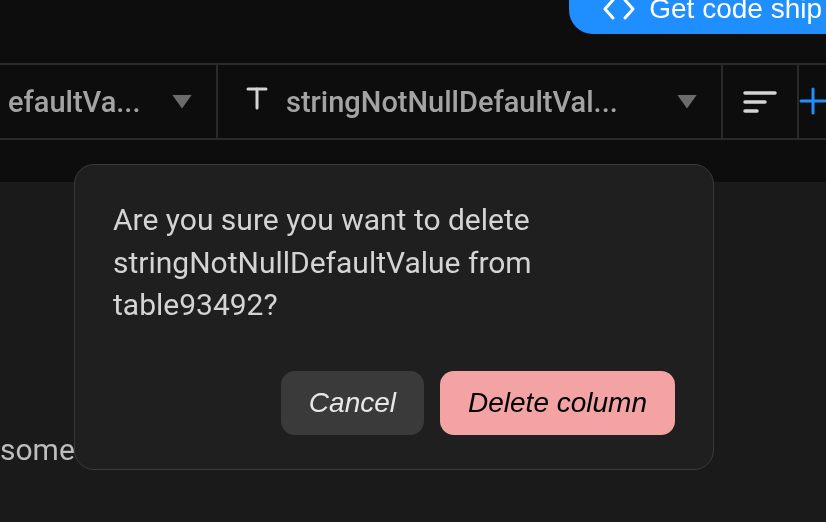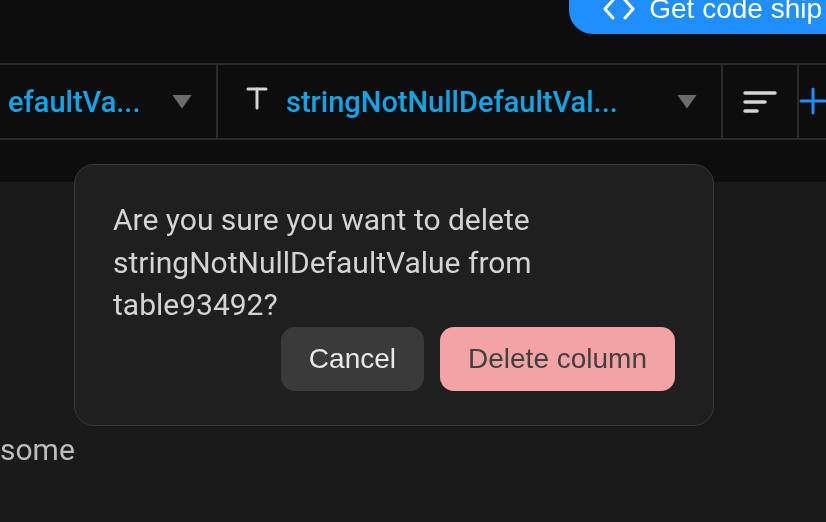--- a/index.html
+++ b/index.html
@@ -44,21 +44,21 @@
       border-top: 2px solid #2a2a2a;
       border-bottom: 2px solid #2a2a2a;
       display: flex;
       align-items: stretch;
     }
     .col-header {
       display: flex;
       align-items: center;
       padding: 0 24px 0 8px;
       border-right: 2px solid #2a2a2a;
-      color: #0ea5e9;
+      color: #a3a3a3;
       font-size: 29px;
       font-weight: 500;
       gap: 14px;
       min-width: 0;
     }
     .col-header:first-child {
       width: 218px;
       flex-shrink: 0;
     }
     .col-header:nth-child(2) {
@@ -128,41 +128,43 @@
       width: 640px;
       background: #1f1f1f;
       border: 1px solid #3a3a3a;
       border-radius: 20px;
       padding: 34px 38px 34px 38px;
     }
     .modal-text {
       color: #d4d4d4;
       font-size: 30px;
       line-height: 1.42;
+      margin-bottom: 44px;
     }
     .modal-actions {
       display: flex;
       justify-content: flex-end;
       gap: 16px;
     }
     .btn {
       border: none;
       border-radius: 14px;
       padding: 16px 28px;
       font-size: 28px;
       font-weight: 400;
       cursor: pointer;
+      font-style: italic;
     }
     .btn-cancel {
       background: #3a3a3a;
       color: #e8e8e8;
     }
     .btn-delete {
       background: #f3a3a3;
-      color: #404040;
+      color: #000000;
     }
   </style>
 </head>
 <body>
 
 <div class="top-bar">
   <button class="get-code-btn">
     <span class="code-icon">
       <svg width="32" height="22" viewBox="0 0 32 22" fill="none" stroke="#fff" stroke-width="3" stroke-linecap="round" stroke-linejoin="round">
         <polyline points="10,2 2,11 10,20"></polyline>

